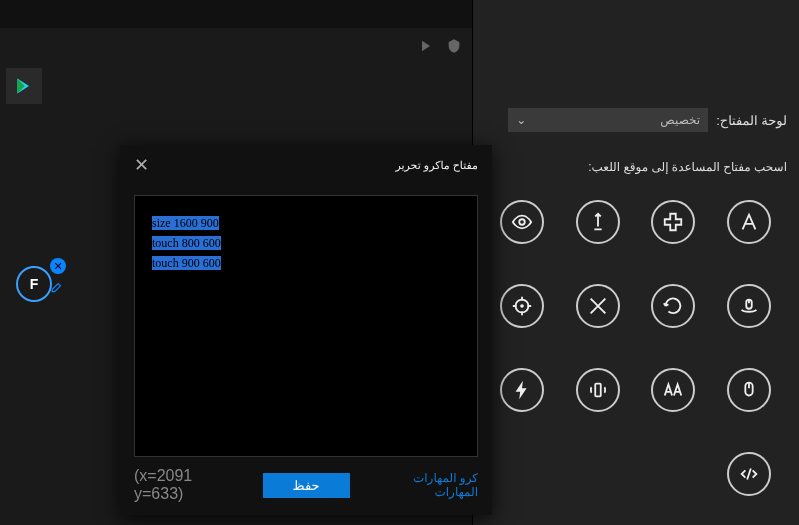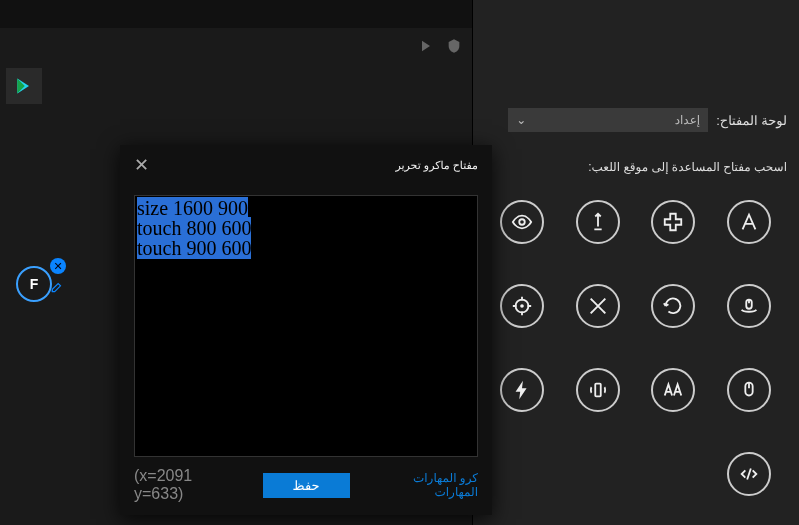--- a/index.html
+++ b/index.html
@@ -138,23 +138,23 @@
     padding: 0 14px;
     direction: rtl;
   }
   .modal-title { font-size: 11px; color: #eee; }
   .modal-close { color: #aaa; cursor: pointer; font-size: 18px; font-weight:200; }
   .editor {
     margin: 10px 14px 0 14px;
     width: 344px; height: 262px;
     background: #000;
     border: 1px solid #333;
-    padding: 2px;
+    padding: 17px;
     font-family: "Times New Roman", serif;
-    font-size: 20px;
+    font-size: 12px;
     color: #000;
     overflow: hidden;
   }
   .editor-line {
     display: block;
     line-height: 20px;
   }
   .editor-line span.sel {
     background: #2a6fd6;
     color: #000;
@@ -234,21 +234,21 @@
   <svg viewBox="0 0 24 24" width="14" height="14" fill="none" stroke="#0a84ff" stroke-width="2">
       <path d="M4 20h4l10-10-4-4L4 16v4z"></path>
       <path d="M4 20v-4"></path>
     </svg>
 </div>
 
 <div class="sidebar">
   <div class="field-row">
     <span class="field-label">لوحة المفتاح:</span>
     <div class="dropdown">
-      <span>إعداد</span>
+      <span>تخصيص</span>
       <span>⌄</span>
     </div>
   </div>
   <div class="help-text">اسحب مفتاح المساعدة إلى موقع اللعب:</div>
 
   <div class="icon-grid">
 
     <div class="tool-icon">
       <svg viewBox="0 0 24 24" fill="none" stroke="#eee" stroke-width="2">
           <path d="M5 20L12 4l7 16M8 14h8"></path>

